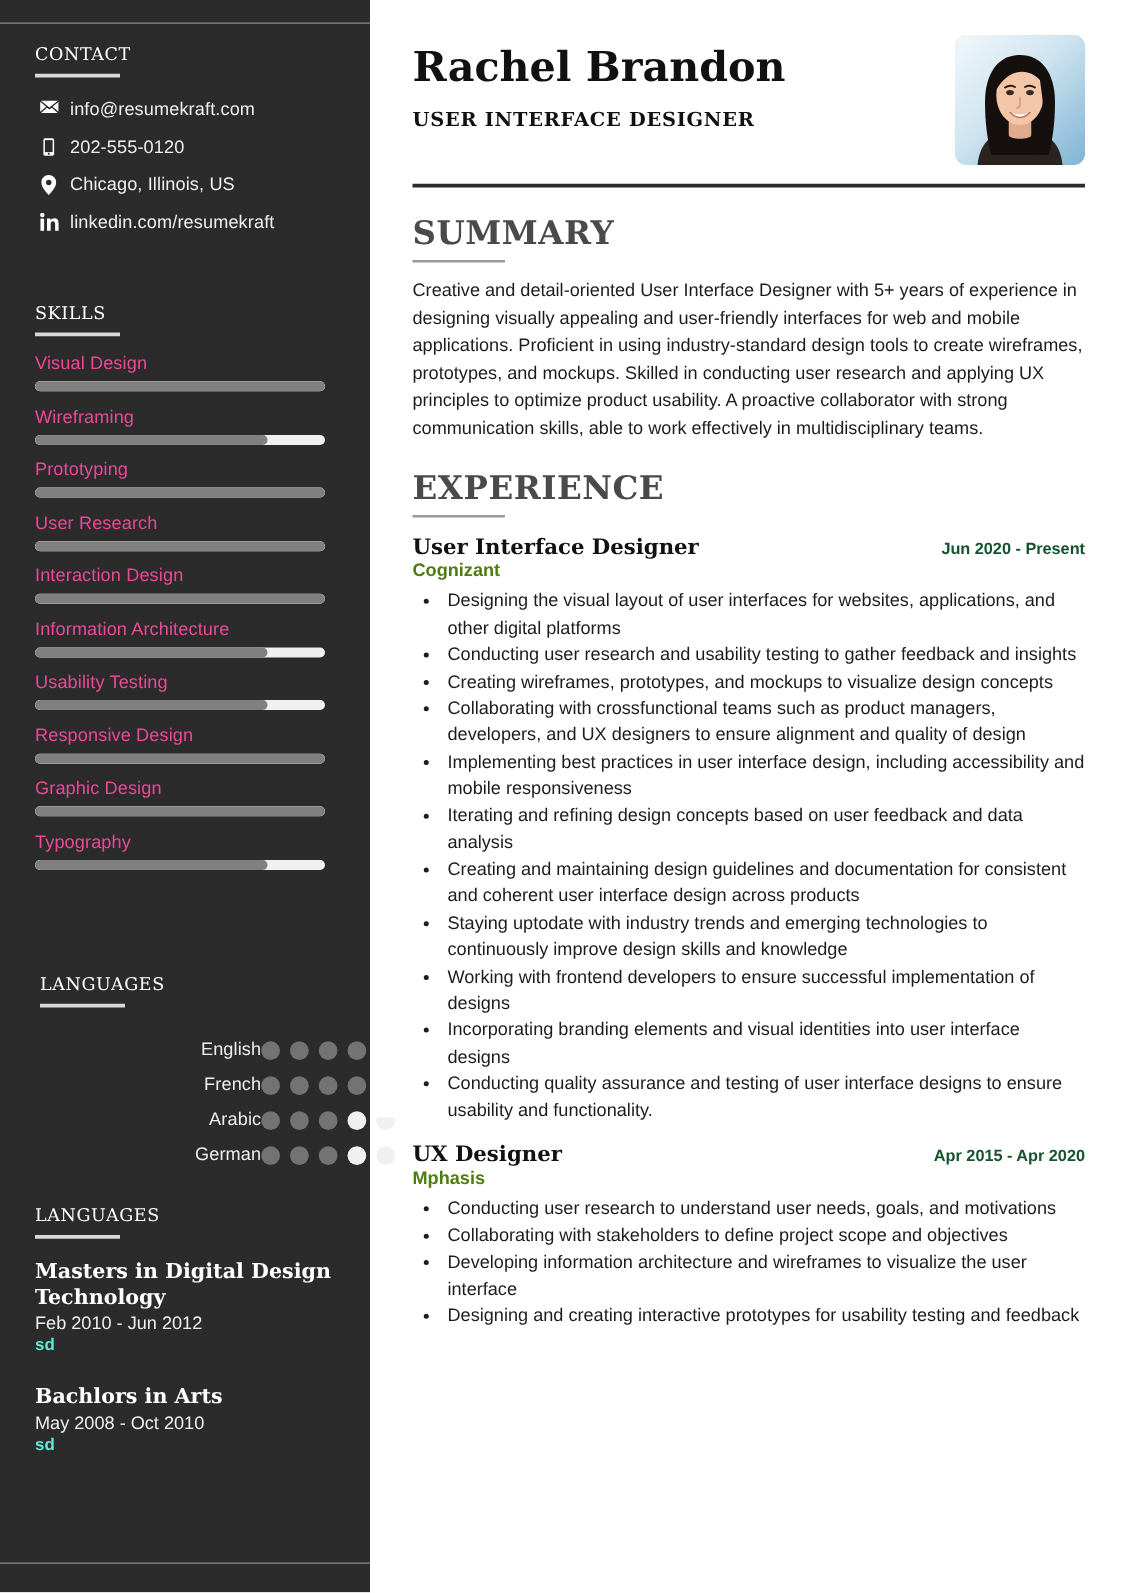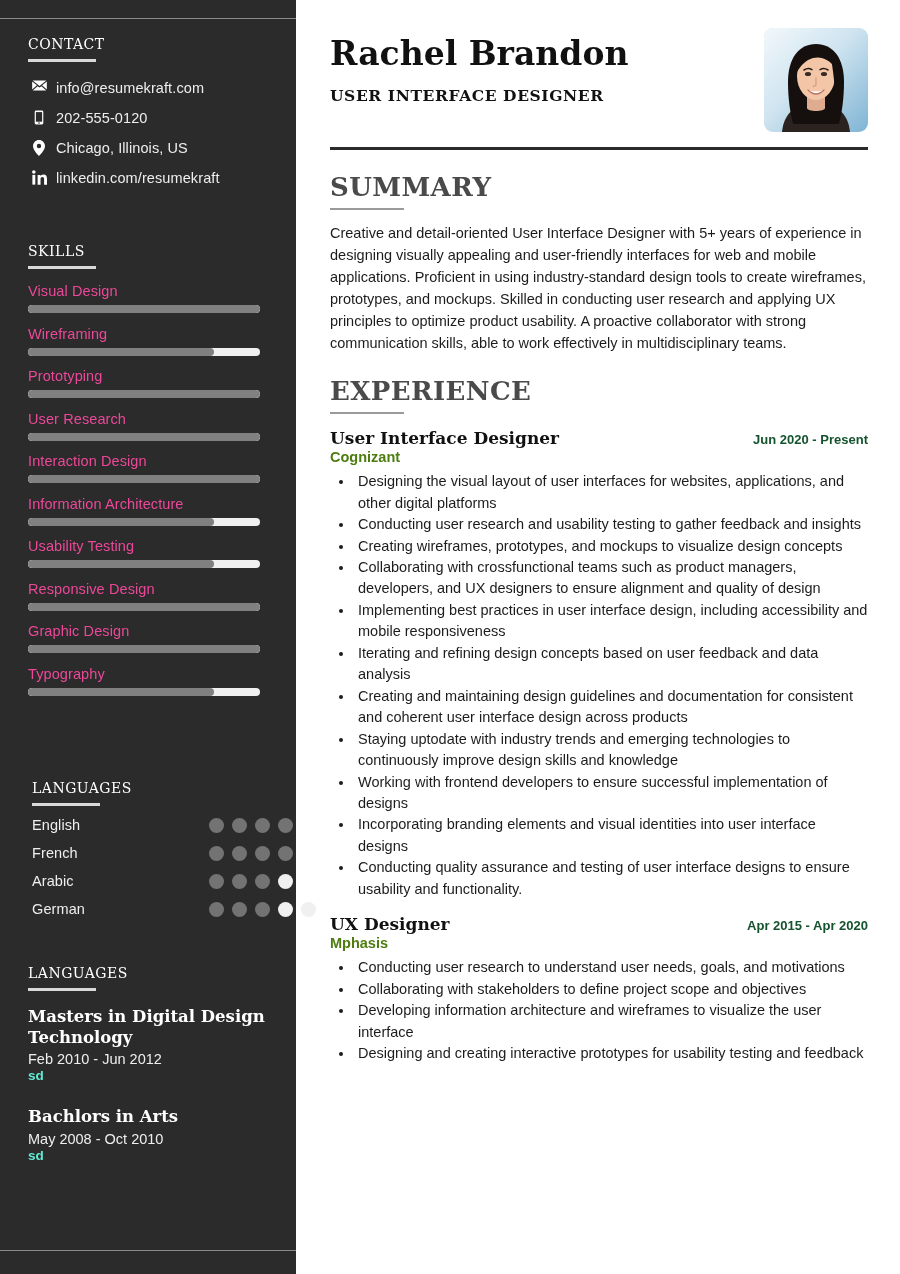--- a/index.html
+++ b/index.html
@@ -100,21 +100,21 @@
   .skill-fill {
     position:absolute;
     left:0; top:0;
     height:8px;
     border-radius:4px;
     background:#808080;
   }
 
   
   .lang-block { position:absolute; left:4px; top:780px; width:348px; }
-  .lang-list { margin-top:5px; }
+  .lang-list { margin-top:20px;text-align:right; }
   .lang-row {
     display:flex;
     align-items:center;
     height:28px;
   }
   .lang-name {
     font-size:14.5px;
     color:#eeeeee;
     flex:1 1 auto;
     letter-spacing:0.1px;

